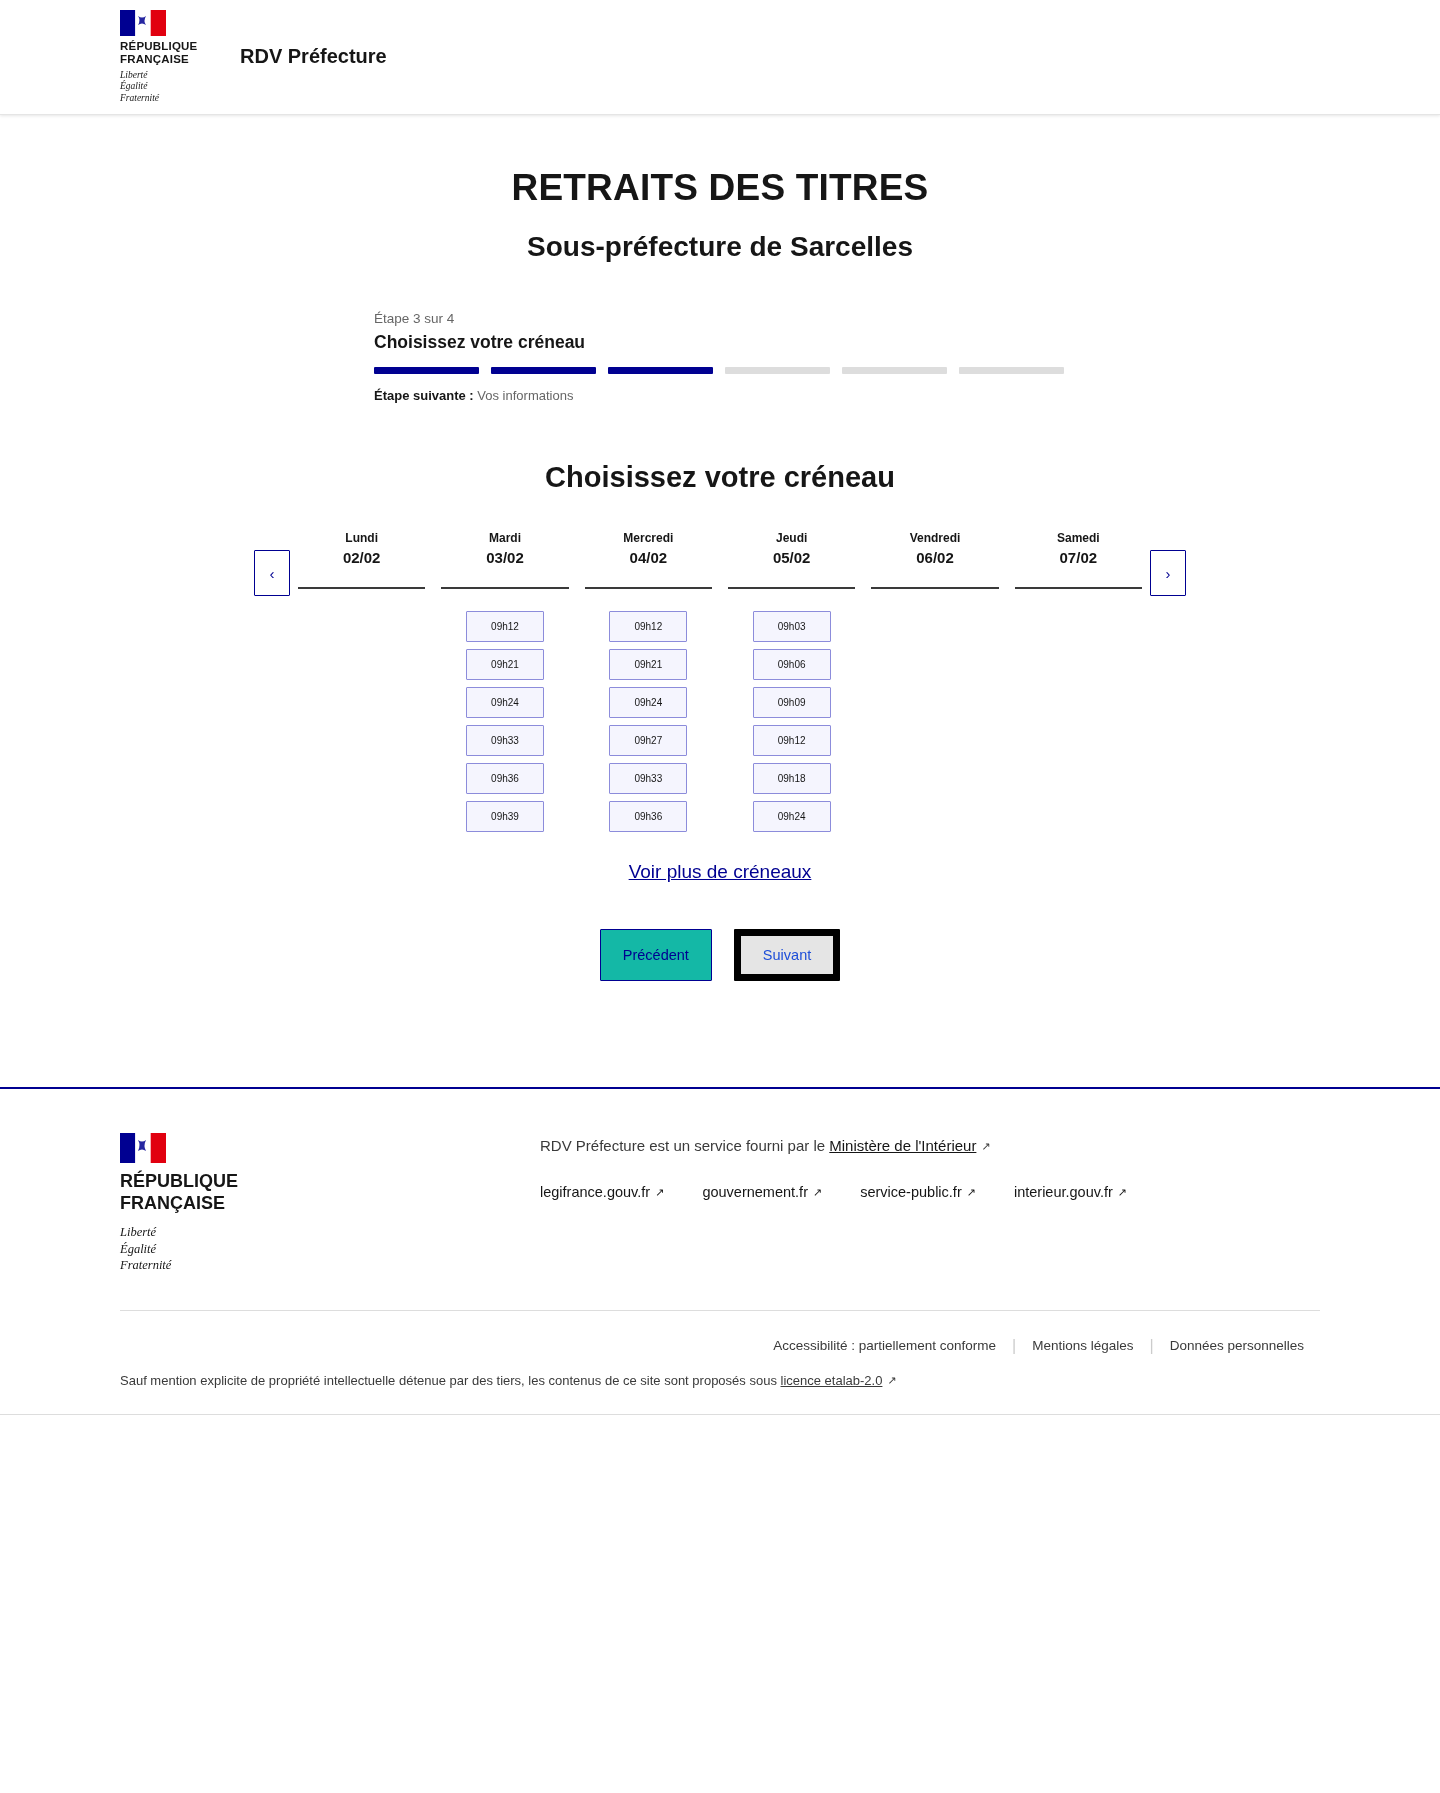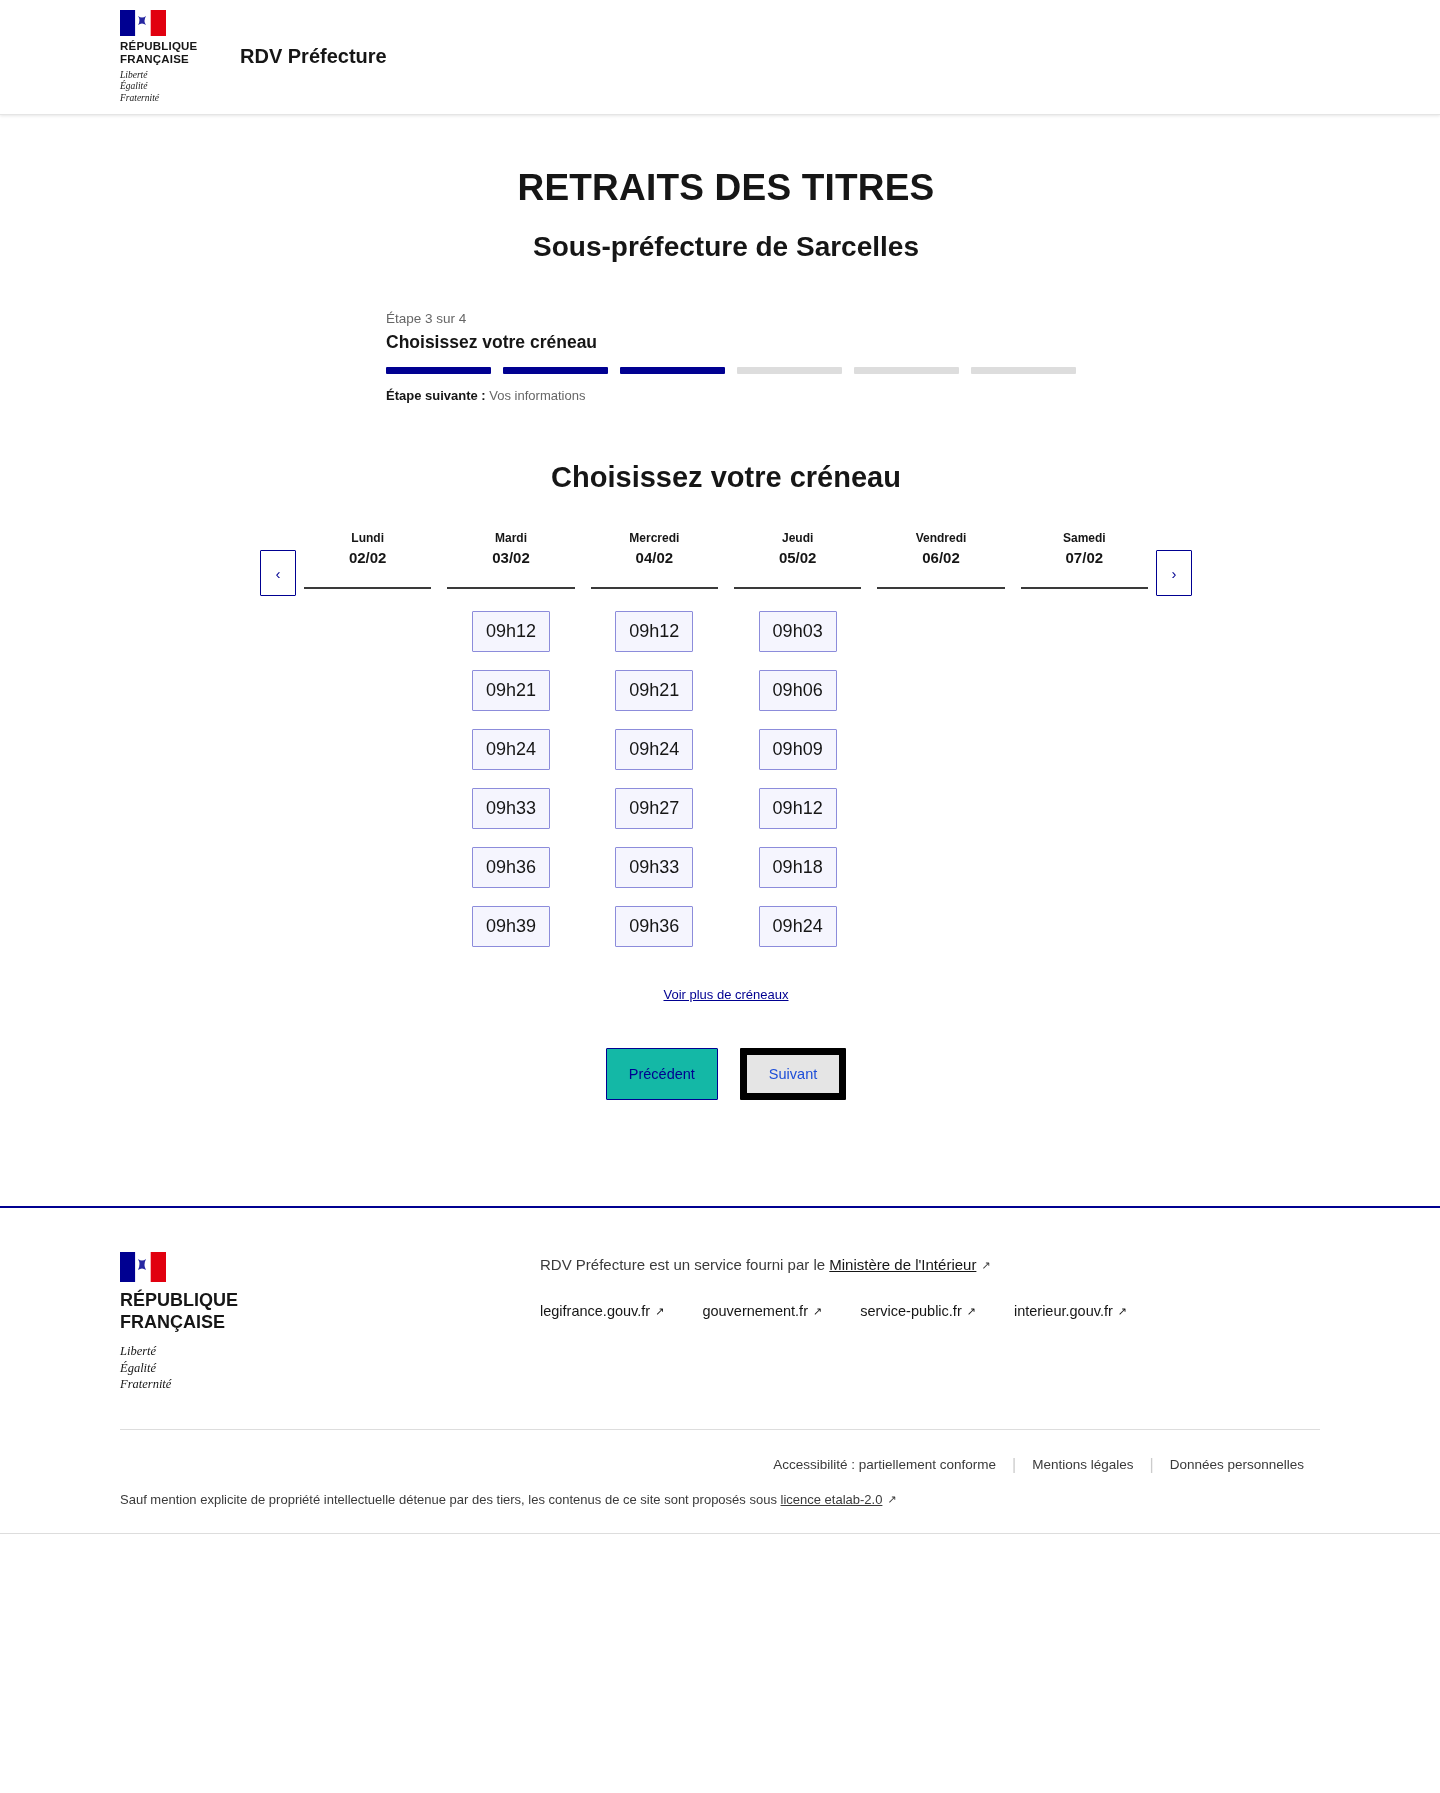--- a/index.html
+++ b/index.html
@@ -30,21 +30,21 @@
     line-height: 1.12; color: #161616; text-transform: uppercase;
   }
   .marianne-devise {
     font-family: "Liberation Serif", serif;
     font-style: italic; font-size: 9.5px; line-height: 1.22; color: #161616;
     margin-top: 4px;
   }
   .site-title { font-size: 20px; font-weight: 700; color: #161616; }
 
   
-  .main { padding-top: 52px; padding-left: 12px; }
+  .main { padding-top: 52px; }
   .page-title {
     text-align: center;
     font-size: 37px;
     font-weight: 700;
     letter-spacing: .2px;
     margin: 0 0 0 0;
     color: #161616;
   }
   .page-subtitle {
     text-align: center;
@@ -102,35 +102,35 @@
     text-align: center;
     padding-bottom: 18px;
     border-bottom: 2px solid #3a3a3a;
     margin-bottom: 22px;
   }
   .day-name { font-size: 12px; font-weight: 700; color: #161616; line-height: 1.45; }
   .day-date { font-size: 15px; font-weight: 700; color: #161616; line-height: 1.45; }
   .slot {
     width: 78px;
     padding: 9px 0;
-    margin-bottom: 18px;
+    margin-bottom: 7px;
     border: 1px solid #8c8cdb;
     background: #f5f5fe;
     color: #161616;
-    font-size: 18px;
+    font-size: 10px;
     text-align: center;
     cursor: pointer;
     border-radius: 1px;
   }
 
   .more-link {
     display: block;
     text-align: center;
     margin: 22px 0 0 0;
-    font-size: 13px;
+    font-size: 19px;
     color: #000091;
     text-decoration: underline;
     cursor: pointer;
   }
 
   .actions {
     display: flex;
     justify-content: center;
     gap: 22px;
     margin-top: 46px;

